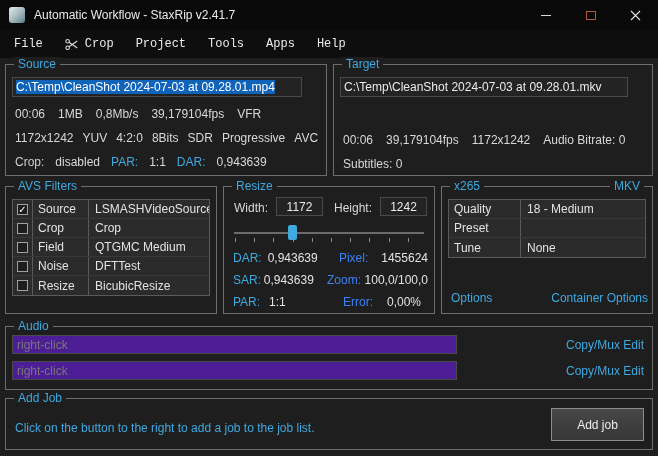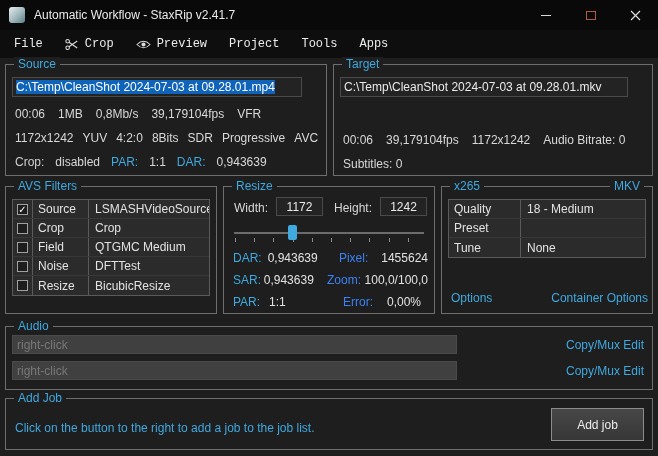--- a/index.html
+++ b/index.html
@@ -57,21 +57,21 @@
     background-image:repeating-linear-gradient(to right,#8a8a8a 0 1px,transparent 1px 19.2px); }
   .slider .thumb { position:absolute; left:29%; top:2px; width:9px; height:15px; background:#3fa9e0; border-radius:2px; }
   .rs-row { position:absolute; left:9px; right:6px; display:flex; }
   .rs-l1 { width:36px; color:#3fa9e0; }
   .rs-v1 { width:74px; color:#e2e2e2; }
   .rs-l2 { width:44px; color:#3b82f6; }
   .rs-v2 { flex:1; color:#e2e2e2; }
   
   .link { color:#3fa9e0; cursor:default; white-space:nowrap; }
   
-  .audio-input { position:absolute; left:6px; width:445px; height:19px; background:#404040;
+  .audio-input { position:absolute; left:6px; width:445px; height:19px; background:#4c1d95;
     border:1px solid #4a4a4a; color:#eaeaea; padding:0 4px; font-family:"Liberation Sans",sans-serif; font-size:12px; }
   .audio-input::placeholder { color:#787878; opacity:1; }
   
   .hint { position:absolute; left:9px; top:22px; color:#3fa9e0; }
   .btn { position:absolute; right:8px; top:9px; width:93px; height:33px;
     background:linear-gradient(#474747,#373737); border:1px solid #8c8c8c; color:#ececec;
     display:flex; align-items:center; justify-content:center; cursor:default; }
 </style>
 </head>
 <body>
@@ -102,34 +102,30 @@
     </div>
     <div class="menu-item">
       <svg width="14" height="13" viewBox="0 0 16 14">
         <circle cx="3" cy="3.2" r="2" fill="none" stroke="#dcdcdc" stroke-width="1.2"></circle>
         <circle cx="3" cy="10.8" r="2" fill="none" stroke="#dcdcdc" stroke-width="1.2"></circle>
         <path d="M4.6 4.4 L14 11 M4.6 9.6 L14 3" stroke="#dcdcdc" stroke-width="1.2"></path>
       </svg>
       <span>Crop</span>
     </div>
     <div class="menu-item">
-      <svg width="15" height="11" viewBox="0 0 16 11">
-        <path d="M1 5.5 Q8 -1.5 15 5.5 Q8 12.5 1 5.5 Z" fill="none" stroke="#dcdcdc" stroke-width="1.1"></path>
-        <circle cx="8" cy="5.5" r="2.2" fill="#dcdcdc"></circle>
-      </svg>
-      <span>Preview</span>
-    </div>
-    <div class="menu-item">
       <span>Project</span>
     </div>
     <div class="menu-item">
       <span>Tools</span>
     </div>
     <div class="menu-item">
       <span>Apps</span>
+    </div>
+    <div class="menu-item">
+      <span>Help</span>
     </div>
   </div>
 
   <div class="group" style="left:5px; top:64px; width:322px; height:112px;">
     <span class="group-label">Source</span>
     <div class="pathbox">
       <span class="selected">C:\Temp\CleanShot 2024-07-03 at 09.28.01.mp4</span>
     </div>
     <div class="info-row" style="top:42px; gap:13px;">
       <span>00:06</span>

